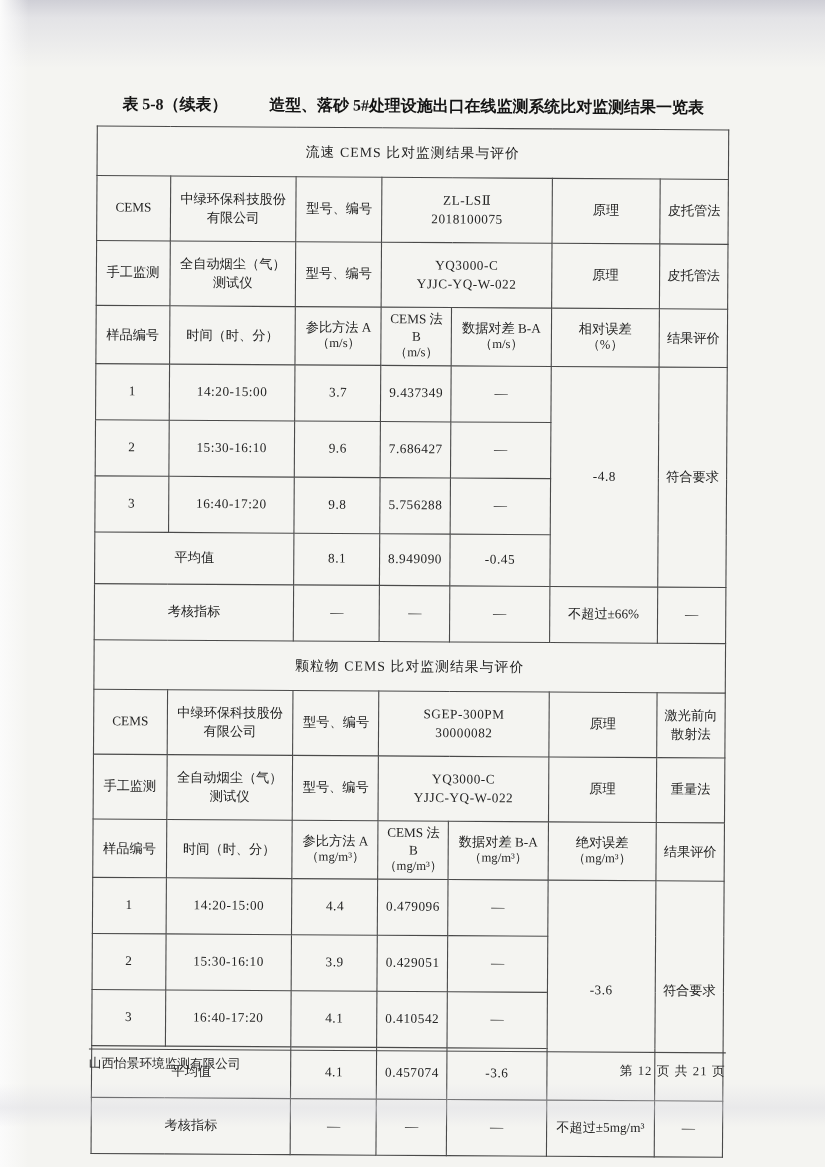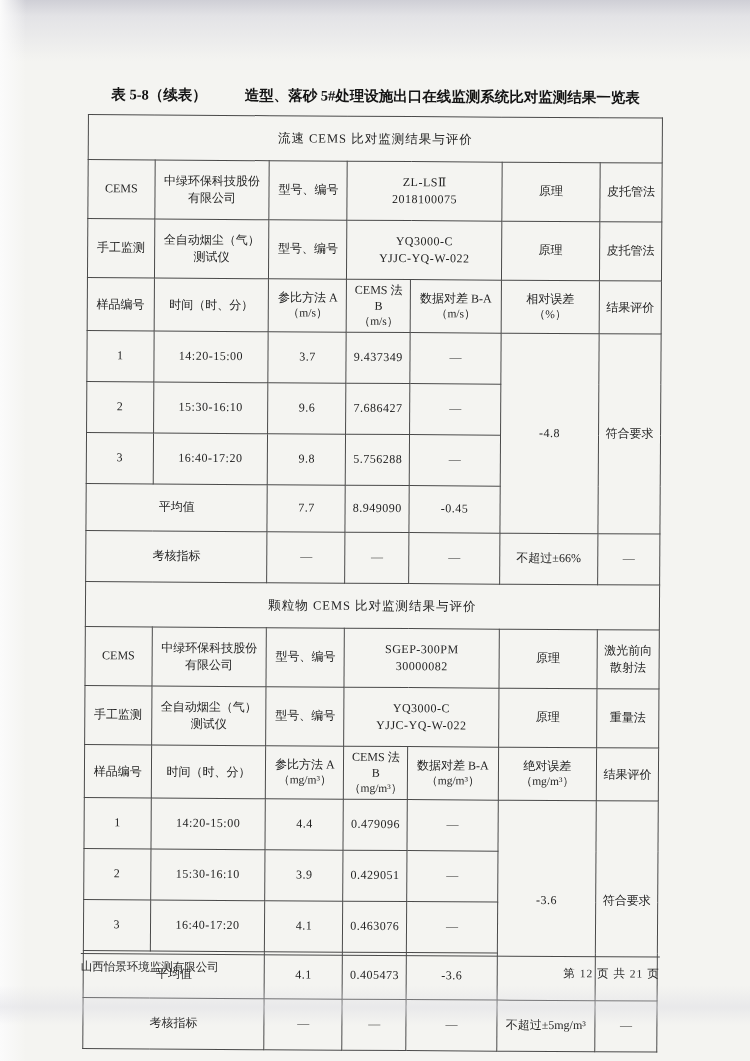--- a/index.html
+++ b/index.html
@@ -164,21 +164,21 @@
     </tr>
     <tr class="drow">
       <td class="num">3</td>
       <td class="num">16:40-17:20</td>
       <td class="num">9.8</td>
       <td class="num">5.756288</td>
       <td>—</td>
     </tr>
     <tr class="avg">
       <td colspan="2">平均值</td>
-      <td class="num">7.7</td>
+      <td class="num">8.1</td>
       <td class="num">8.949090</td>
       <td class="num">-0.45</td>
     </tr>
     <tr class="chk">
       <td colspan="2">考核指标</td>
       <td>—</td>
       <td>—</td>
       <td>—</td>
       <td>不超过±66%</td>
       <td>—</td>
@@ -256,27 +256,27 @@
       <td class="num">2</td>
       <td class="num">15:30-16:10</td>
       <td class="num">3.9</td>
       <td class="num">0.429051</td>
       <td>—</td>
     </tr>
     <tr class="drow" style="height:42px;">
       <td class="num">3</td>
       <td class="num">16:40-17:20</td>
       <td class="num">4.1</td>
-      <td class="num">0.463076</td>
+      <td class="num">0.410542</td>
       <td>—</td>
     </tr>
     <tr class="avg" style="height:38px;">
       <td colspan="2">平均值</td>
       <td class="num">4.1</td>
-      <td class="num">0.405473</td>
+      <td class="num">0.457074</td>
       <td class="num">-3.6</td>
     </tr>
     <tr class="chk">
       <td colspan="2">考核指标</td>
       <td>—</td>
       <td>—</td>
       <td>—</td>
       <td>不超过±5mg/m³</td>
       <td>—</td>
     </tr>

